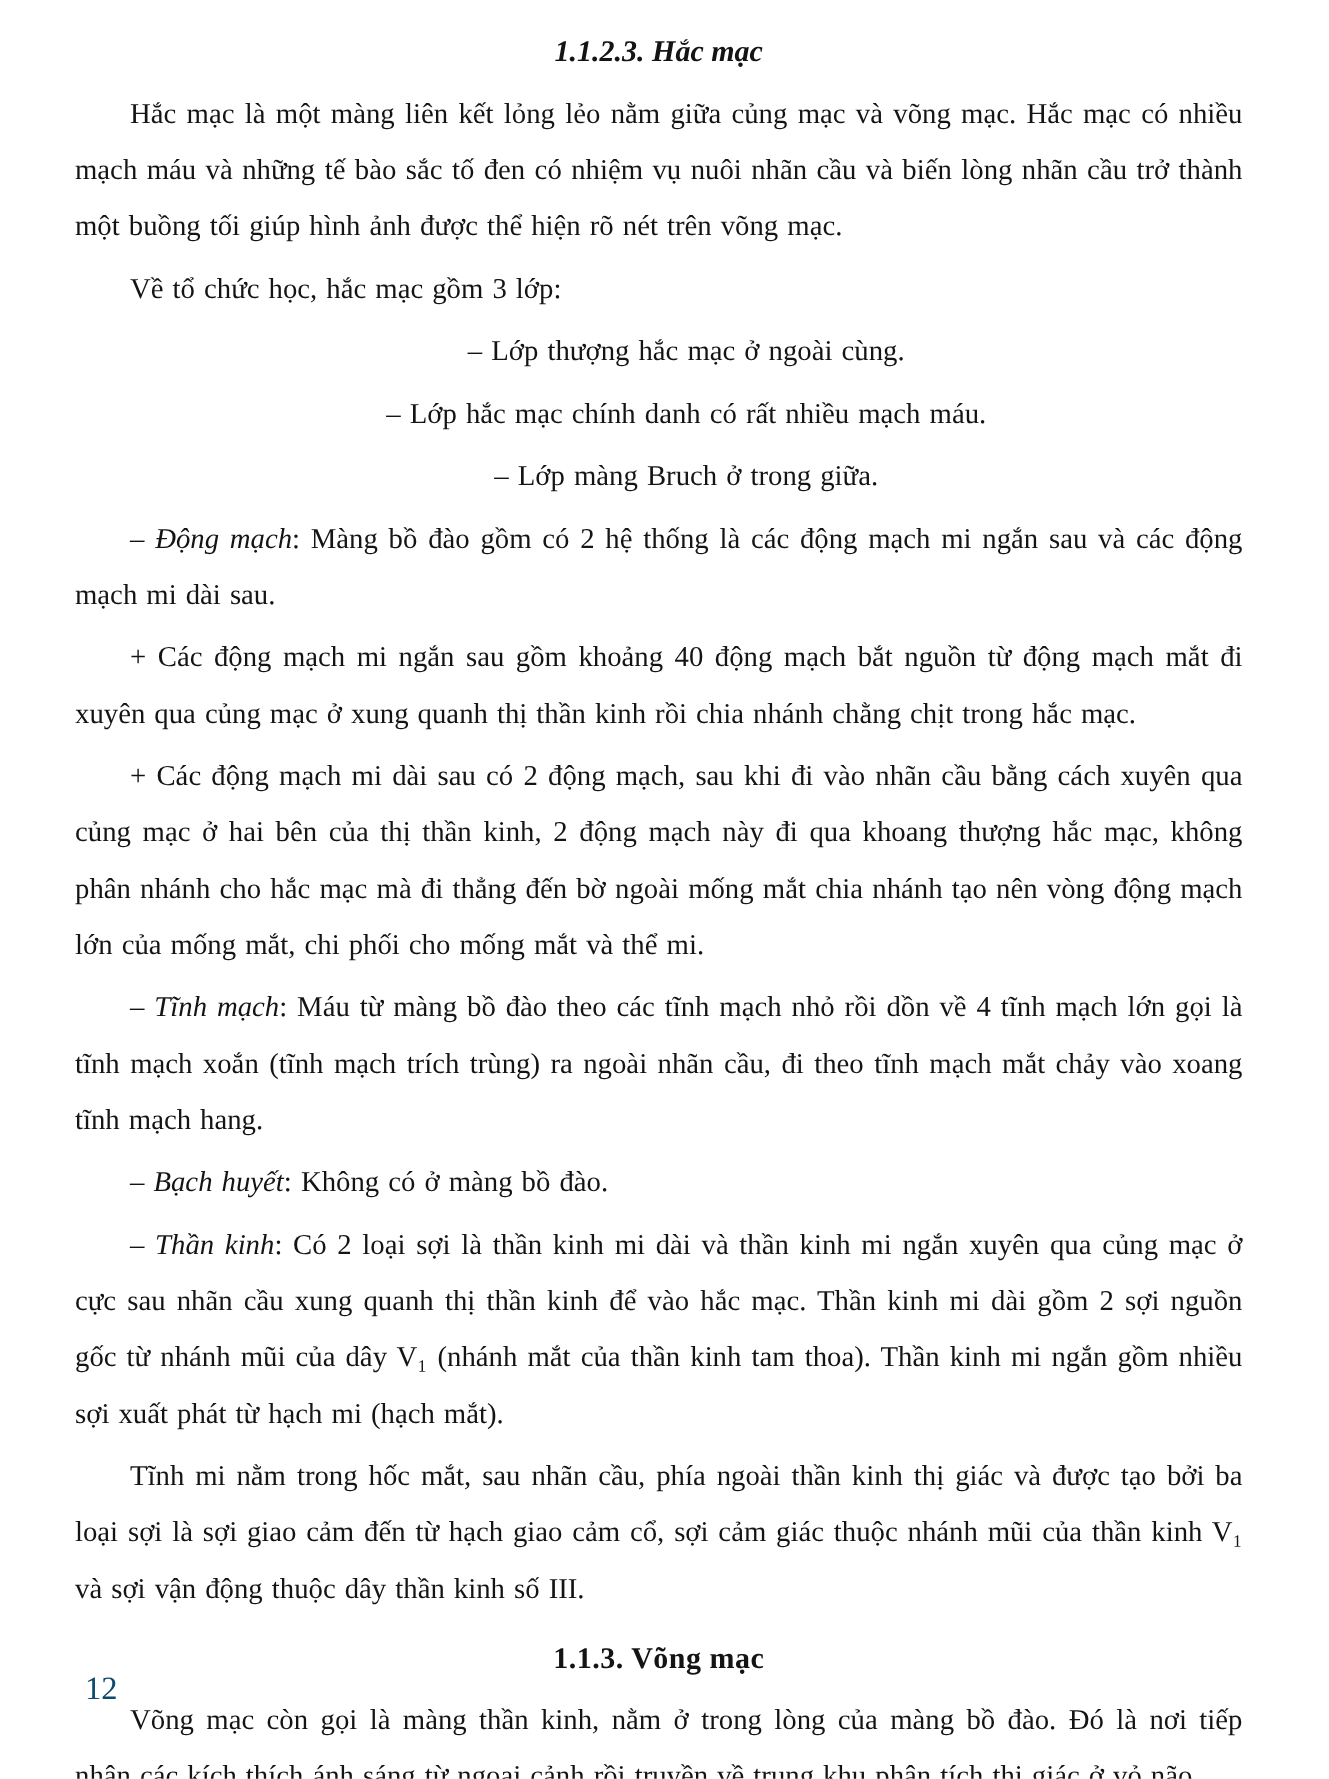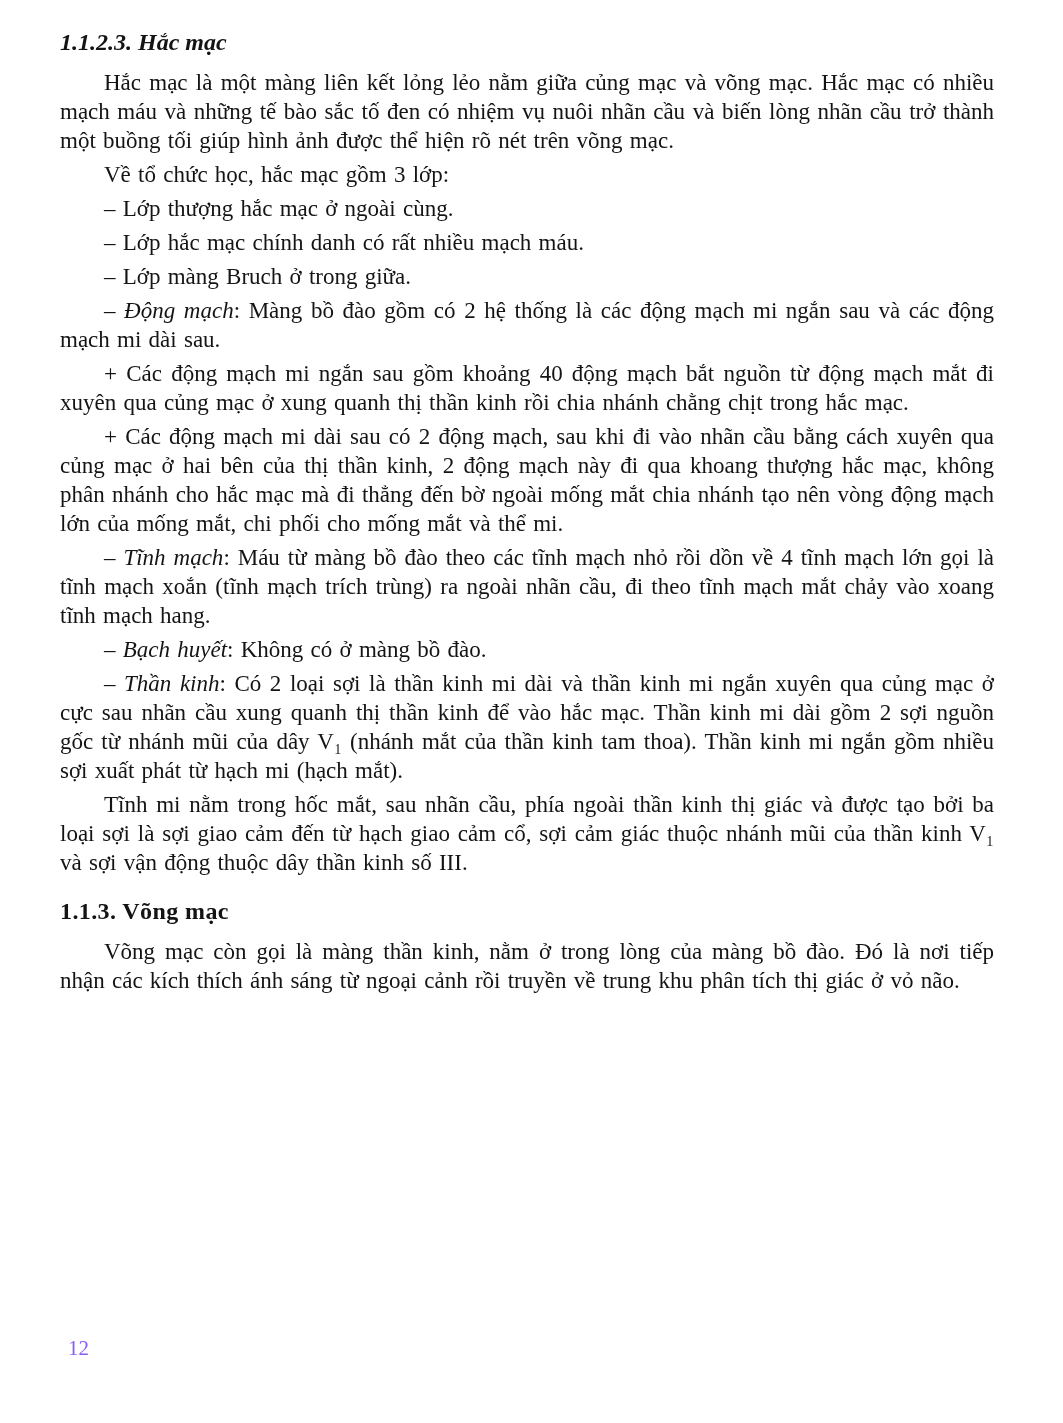--- a/index.html
+++ b/index.html
@@ -20,50 +20,50 @@
     left: 60px;
     top: 26px;
     width: 934px;
   }
   .heading {
     font-weight: bold;
     font-style: italic;
     font-size: 24px;
     line-height: 32px;
     margin: 18px 0 10px 0;
-    text-align: left;
+    text-align: center;
   }
   .heading.first {
     margin-top: 0;
   }
   .heading.upright {
     font-style: normal;
     letter-spacing: 0.4px;
   }
   .para {
     font-size: 23px;
-    line-height: 29px;
+    line-height: 45px;
     text-align: justify;
     text-indent: 44px;
     margin: 5px 0 0 0;
     word-spacing: 1.5px;
   }
   .para .lead {
     font-style: italic;
   }
   .list-item {
-    text-align: left;
+    text-align: center;
     margin-top: 5px;
   }
   .page-number {
     position: absolute;
     left: 68px;
     top: 1336px;
-    font-size: 21px;
-    color: #8b5cf6;
+    font-size: 26px;
+    color: #0c4a6e;
   }
 </style>
 </head>
 <body>
 
 <div class="page">
 
   <h2 class="heading first">1.1.2.3. Hắc mạc</h2>
 
   <p class="para">Hắc mạc là một màng liên kết lỏng lẻo nằm giữa củng mạc và võng mạc. Hắc mạc có nhiều mạch máu và những tế bào sắc tố đen có nhiệm vụ nuôi nhãn cầu và biến lòng nhãn cầu trở thành một buồng tối giúp hình ảnh được thể hiện rõ nét trên võng mạc.</p>

